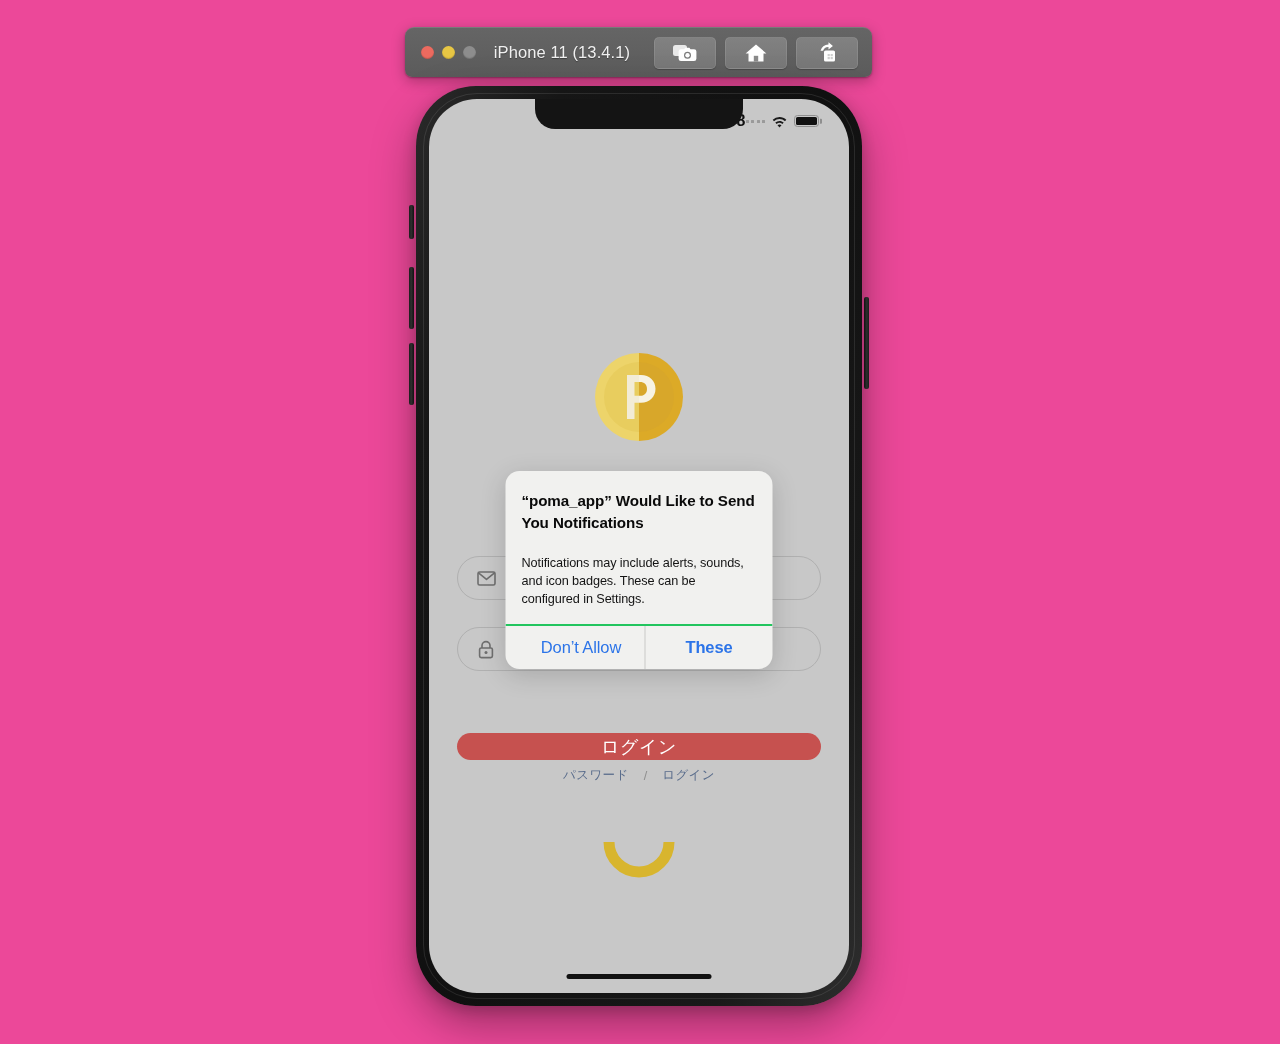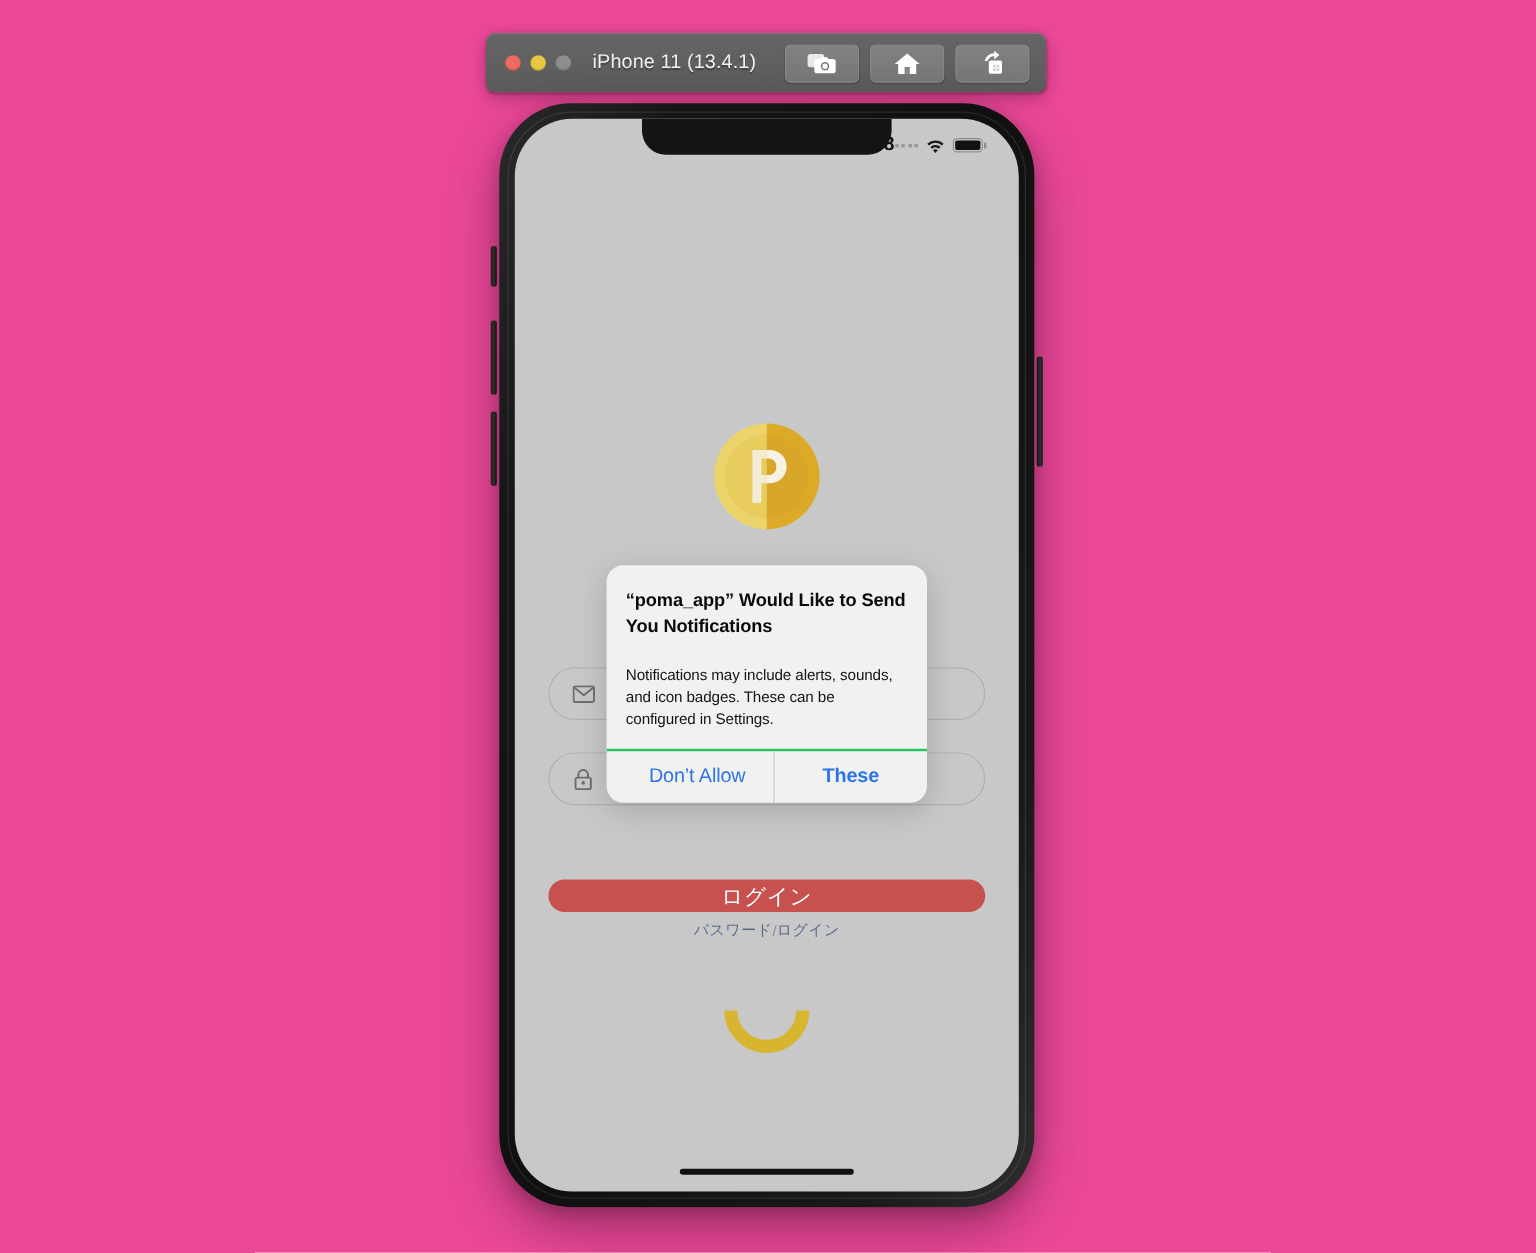--- a/index.html
+++ b/index.html
@@ -226,20 +226,21 @@
     cursor: pointer;
     margin-top: 26px;
   }
 
   .links {
     position: absolute;
     left: 0; right: 0; top: 668px;
     display: flex;
     align-items: center;
     justify-content: center;
+    gap: 15px;
     font-size: 12.5px;
   }
   .links a { color: #5a6d8c; text-decoration: none; letter-spacing: 0.4px; }
   .links .sep { color: #8e8e8e; }
 
   .spinner-wrap {
     position: absolute;
     left: 50%; top: 712px;
     transform: translateX(-50%);
     width: 78px; height: 78px;

